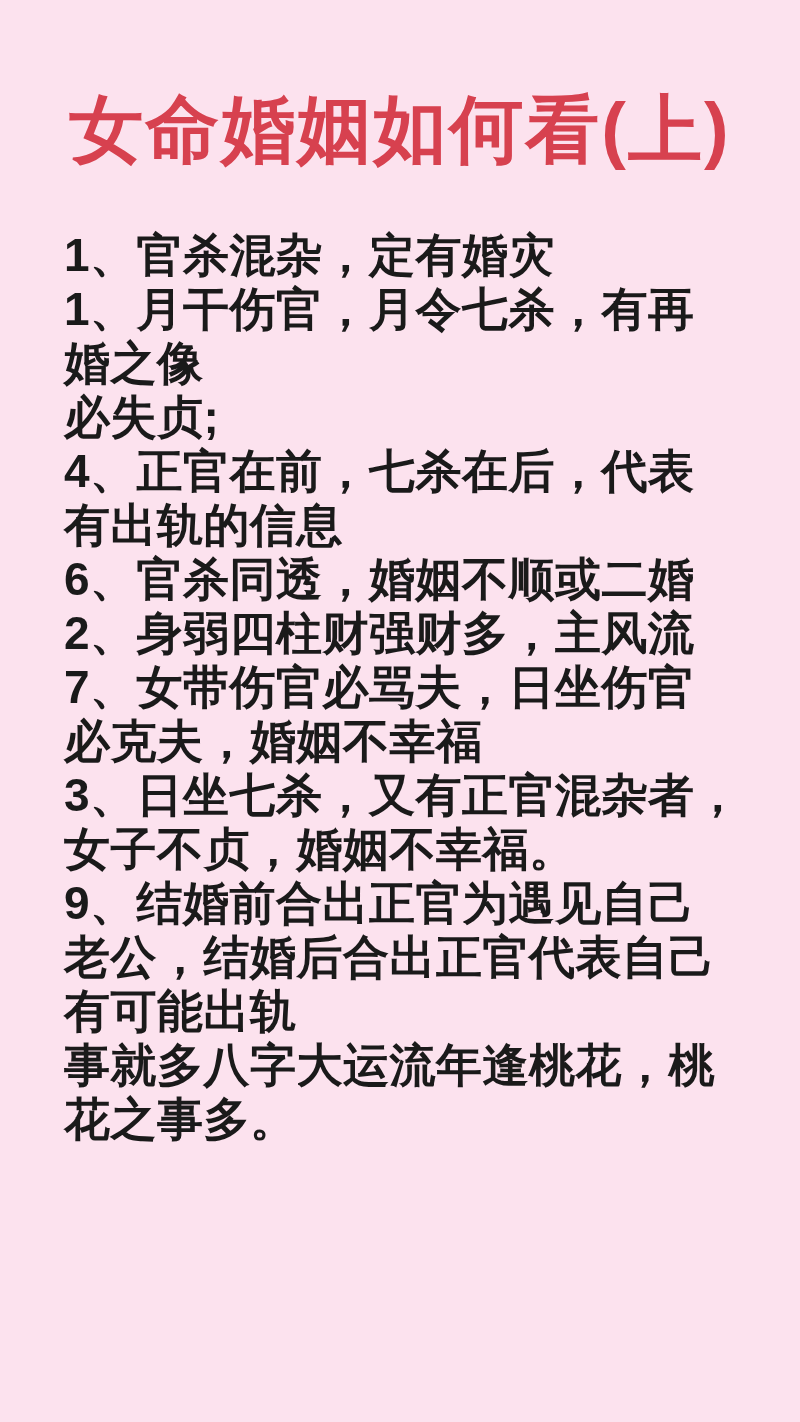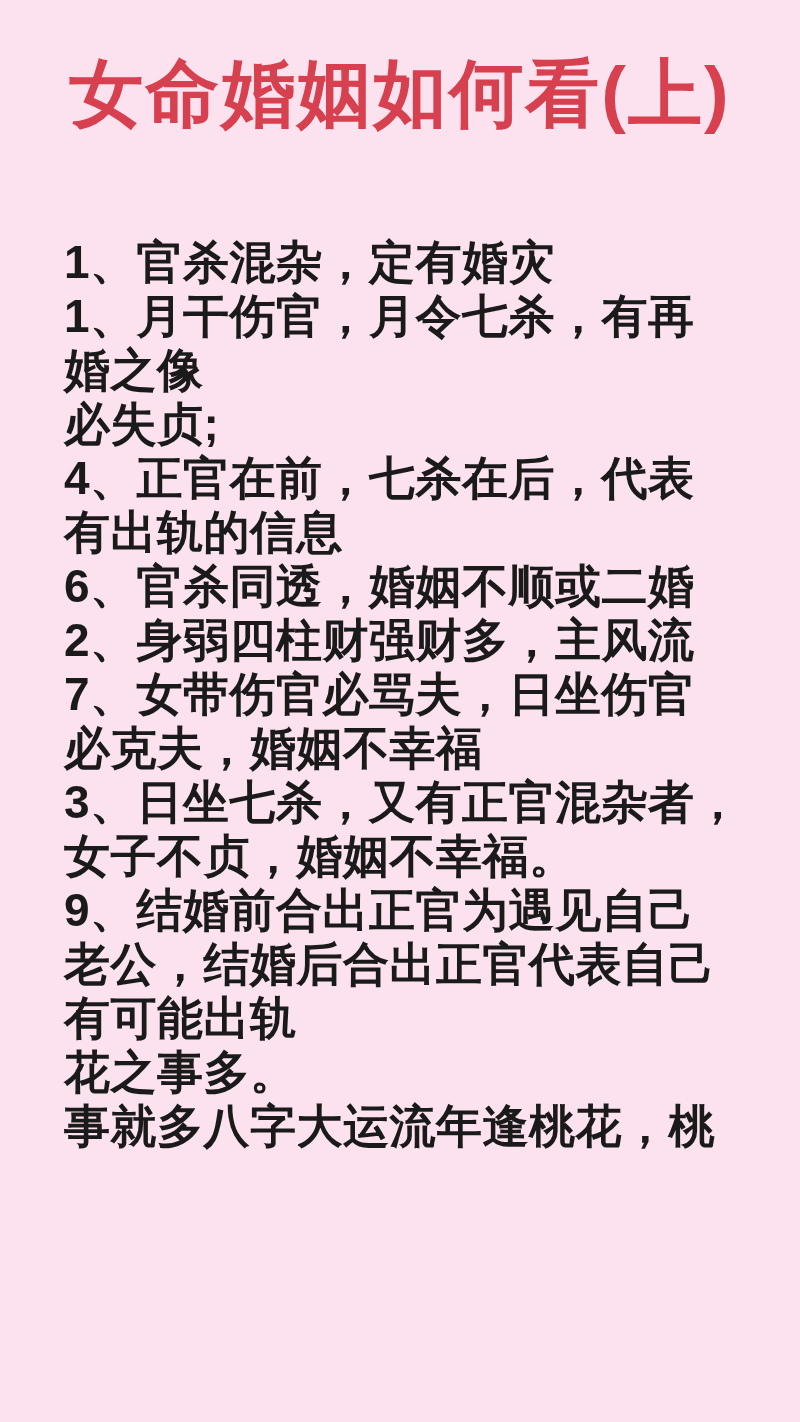--- a/index.html
+++ b/index.html
@@ -13,31 +13,31 @@
     background: #fce2ee; 
     font-family: "Liberation Sans", sans-serif;
   }
   .poster {
     width: 800px;
     height: 1422px;
     position: relative;
   }
   .poster-title {
     margin: 0;
-    padding-top: 48px;
+    padding-top: 84px;
     text-align: center;
     font-size: 74px;
     line-height: 92px;
     font-weight: 900;
     letter-spacing: 2px;
     color: #d7414f; 
     white-space: nowrap;
   }
   .rules-list {
-    margin-top: 95px;
+    margin-top: 52px;
     padding-left: 64px;
     padding-right: 40px;
     color: #1a1a1a; 
   }
   .rule {
     margin: 0;
     padding: 0;
   }
   .rule-line {
     margin: 0;
@@ -94,18 +94,18 @@
       <p class="rule-line">女子不贞，婚姻不幸福。</p>
     </div>
 
     <div class="rule">
       <p class="rule-line">9、结婚前合出正官为遇见自己</p>
       <p class="rule-line">老公，结婚后合出正官代表自己</p>
       <p class="rule-line">有可能出轨</p>
     </div>
 
     <div class="rule">
+      <p class="rule-line">事就多八字大运流年逢桃花，桃</p>
       <p class="rule-line">花之事多。</p>
-      <p class="rule-line">事就多八字大运流年逢桃花，桃</p>
     </div>
 
   </section>
 </main>
 
 </body></html>

